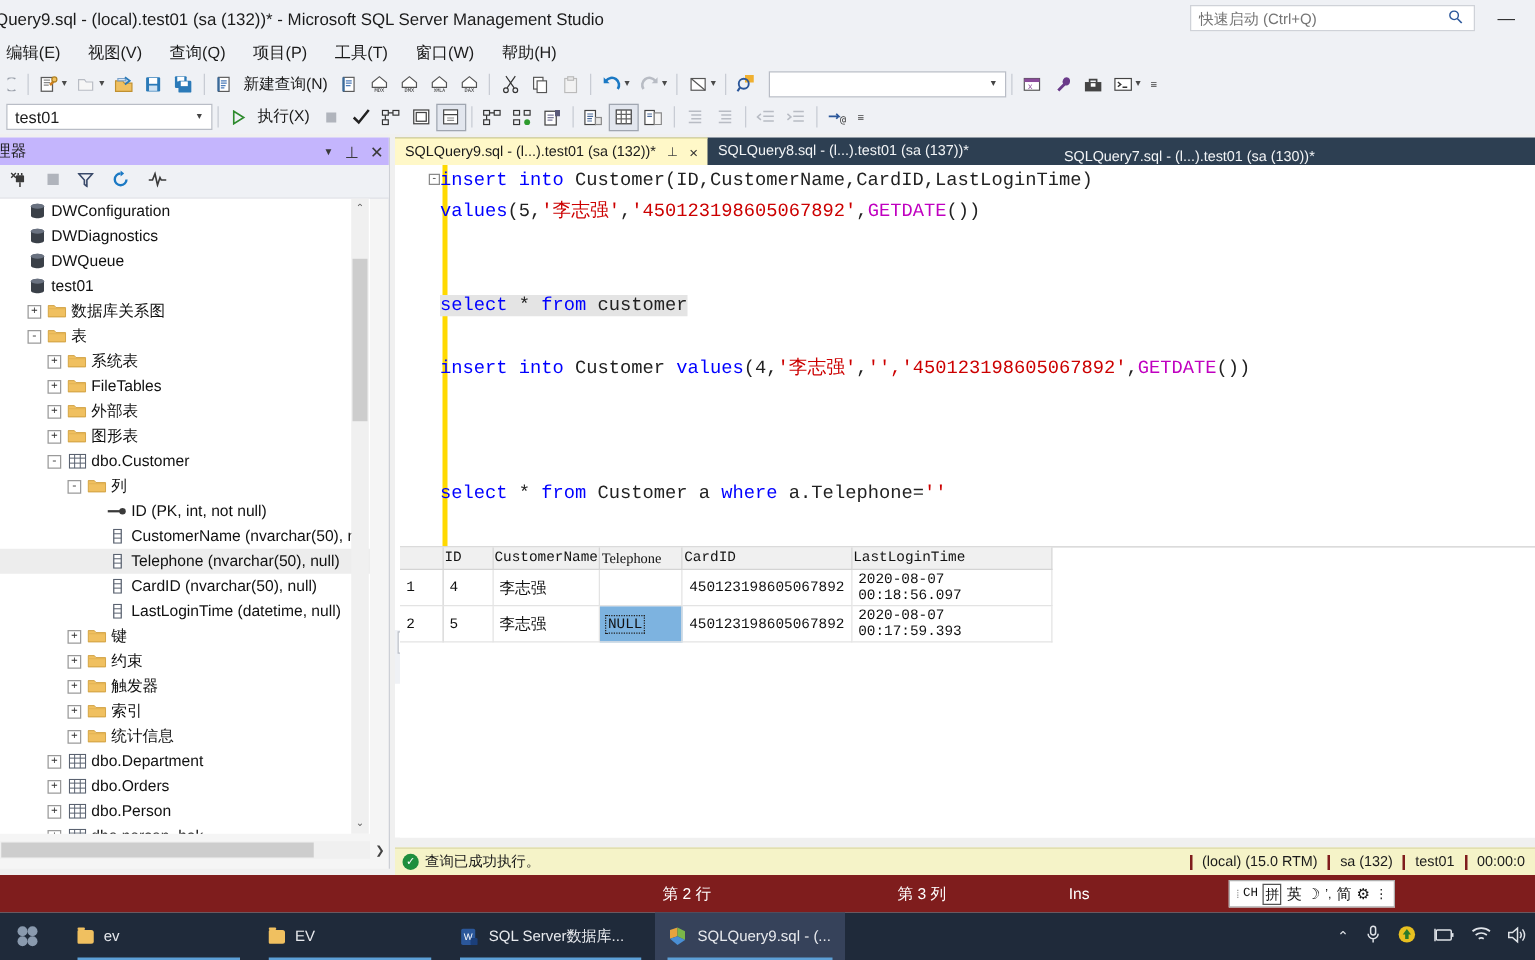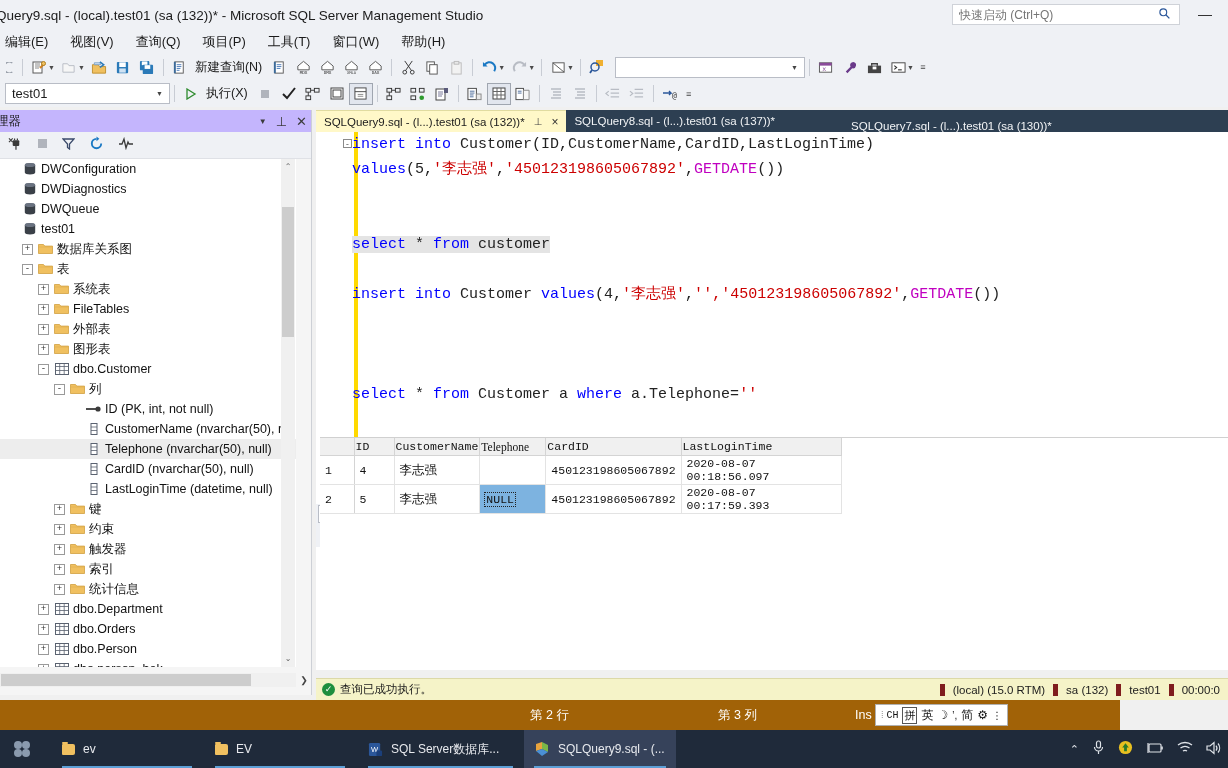--- a/index.html
+++ b/index.html
@@ -147,24 +147,24 @@
   td.cn { font-family:"Liberation Sans", sans-serif; font-size:12.5px;}
   td.nullcell { background:#7db3e0; }
   td.nullcell span { outline:1px dotted #222; padding:0 1px; }
 
   
   .sb { position:absolute; left:316px; bottom:68px; width:912px; height:22px; background:#f5f3c8;
      display:flex; align-items:center; font-size:11.5px; color:#1b1b1b; border-top:1px solid #dcd9a8;}
   .sb .ok { width:13px; height:13px; border-radius:50%; background:#1e8e3e; color:#fff;
      font-size:9px; line-height:13px; text-align:center; margin:0 5px 0 6px; flex:none;}
   .sb .spacer{ flex:1; }
-  .sb .cell { padding:0 8px; border-left:5px solid #7f1d1d; white-space:nowrap;}
+  .sb .cell { padding:0 8px; border-left:2px solid #7f1d1d; white-space:nowrap;}
 
   
-  .vsbar { position:absolute; left:0; bottom:38px; width:1120px; height:30px; background:#a16207;
+  .vsbar { position:absolute; left:0; bottom:38px; width:1228px; height:30px; background:#7f1d1d;
      color:#fff; font-size:12.5px; display:flex; align-items:center;}
   .vsbar .c { position:absolute; white-space:nowrap;}
   .ime { position:absolute; right:112px; top:4px; height:22px; background:#fff; border:1px solid #b0b0b0;
      display:flex; align-items:center; gap:4px; padding:0 5px; color:#111; font-size:12px;}
   .ime .dotgrip{ color:#888; font-size:9px; letter-spacing:-1px;}
   .ime .boxed{ border:1px solid #555; padding:0 1px; font-size:11px;}
 
   
   .taskbar { position:absolute; left:0; bottom:0; width:1228px; height:38px; background:#1f2a3a;}
   .tb-item { position:absolute; top:0; height:38px; display:flex; align-items:center; gap:8px;

